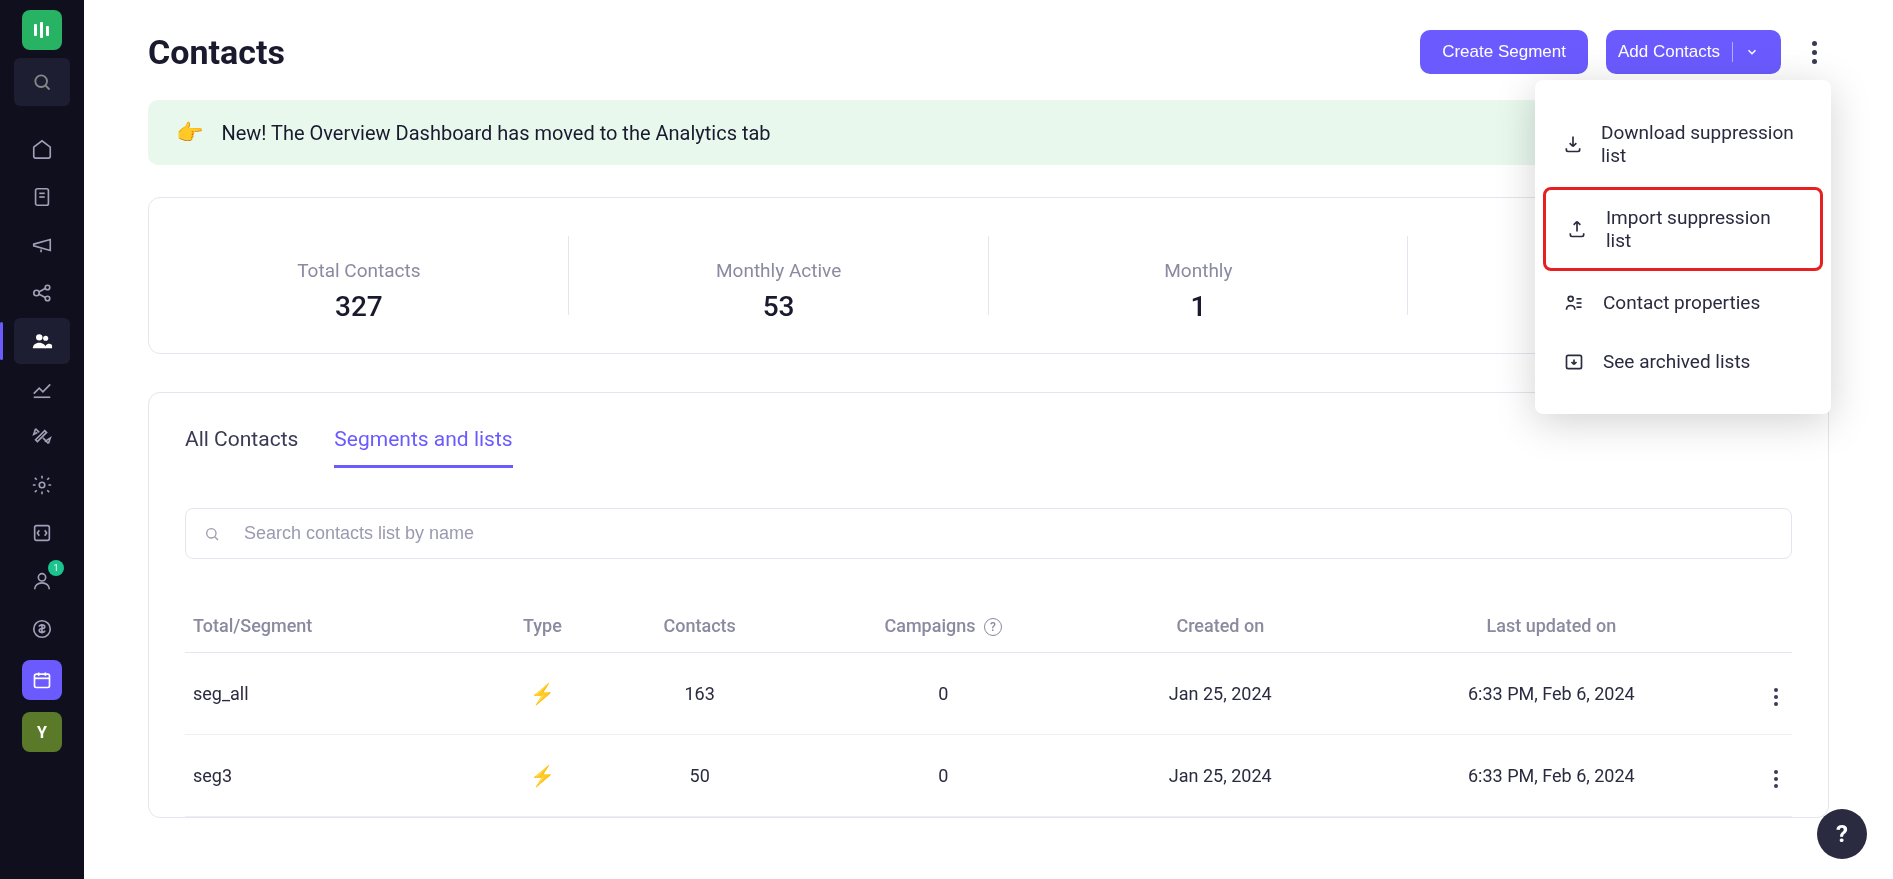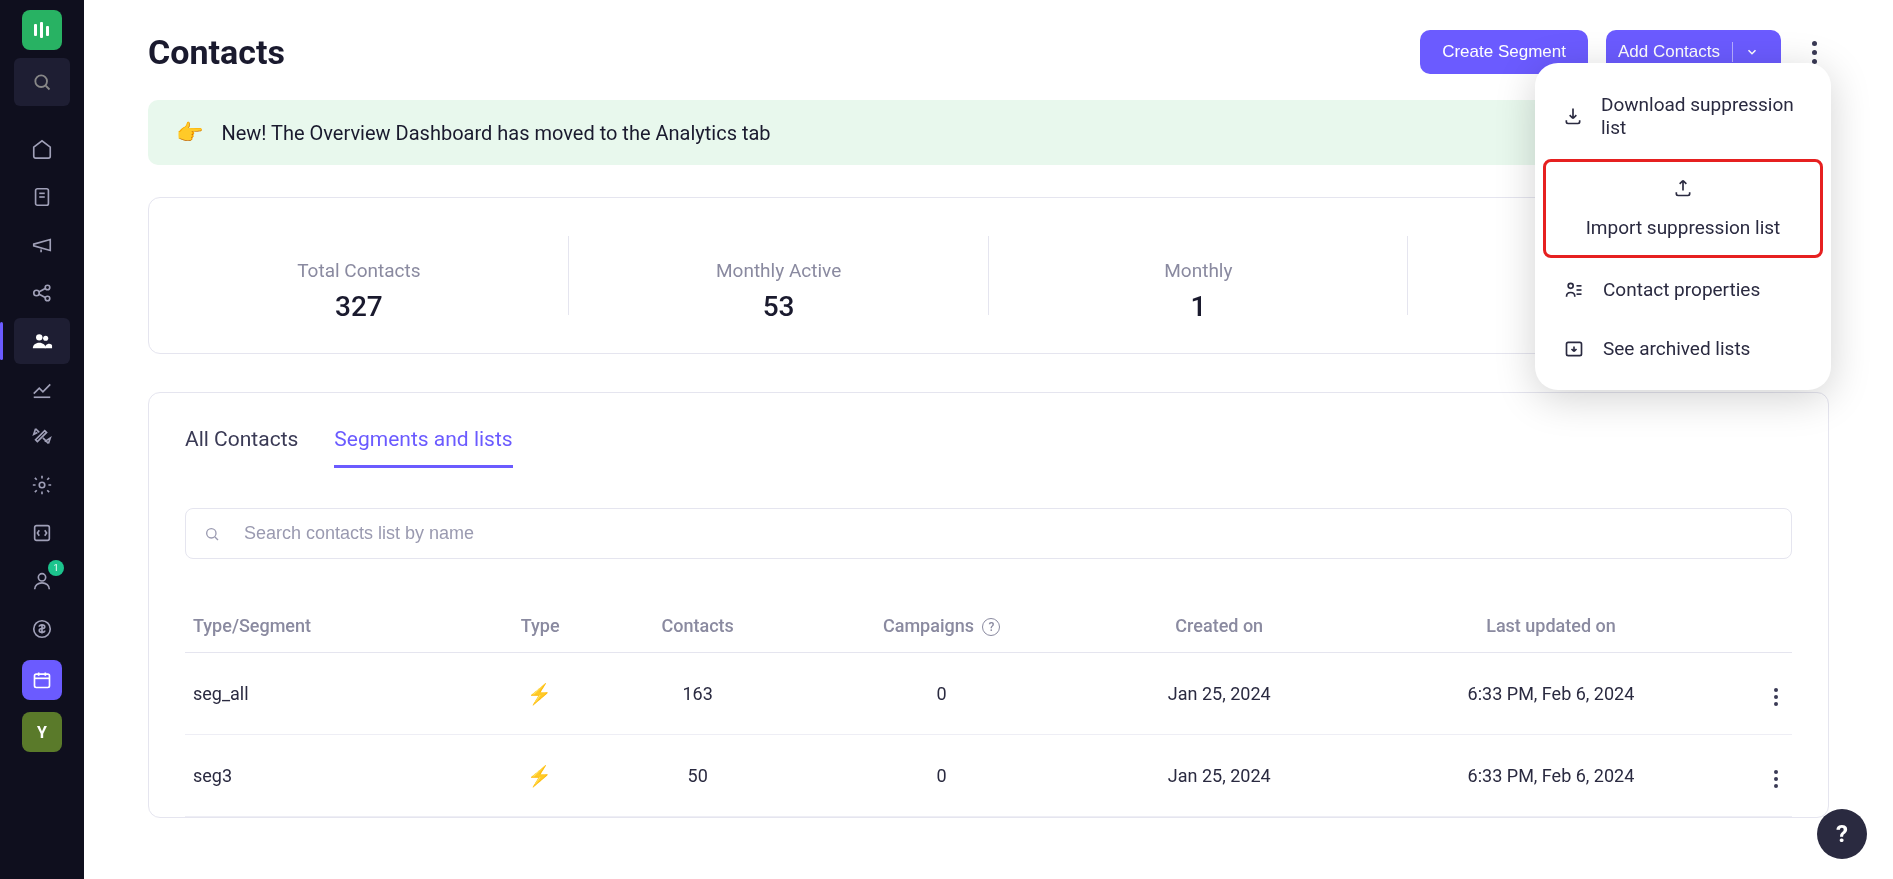--- a/index.html
+++ b/index.html
@@ -53,24 +53,24 @@
   th { text-align: left; font-size: 18px; font-weight: 500; color: #8a8aa0; padding: 16px 8px; border-bottom: 1px solid #e5e5ef; }
   th.center, td.center { text-align: center; }
   th.right, td.right { text-align: right; }
   td { padding: 22px 8px; border-bottom: 1px solid #eeeef5; font-size: 18px; color: #2a2a40; }
   .bolt { font-size: 20px; color: #2a2a40; }
   .help-circle { display:inline-flex; width:18px; height:18px; border:1.5px solid #8a8aa0; border-radius:50%; align-items:center; justify-content:center; font-size:12px; color:#8a8aa0; margin-left:4px; vertical-align:middle; }
   .row-kebab { display:inline-flex; flex-direction:column; gap:3px; cursor:pointer; padding:6px; }
   .row-kebab span{ width:4px; height:4px; background:#3a3a55; border-radius:50%;}
 
   
-  .dropdown { position: absolute; top: 63px; right: 62px; width: 296px; background: #fff; border-radius: 23px; box-shadow: 0 8px 40px rgba(0,0,0,0.18); padding: 10px 0; z-index: 100; }
+  .dropdown { position: absolute; top: 80px; right: 62px; width: 296px; background: #fff; border-radius: 8px; box-shadow: 0 8px 40px rgba(0,0,0,0.18); padding: 21px 0; z-index: 100; }
   .dropdown-item { display: flex; align-items: center; gap: 18px; padding: 16px 20px; font-size: 19px; color: #2a2a40; cursor: pointer; margin: 4px 8px; border-radius: 8px; }
   .dropdown-item .dd-icon { width: 22px; display:flex; justify-content:center; color:#2a2a40; }
-  .dropdown-item.highlight { border: 3px solid #e62020; flex-direction: column; }
+  .dropdown-item.highlight { border: 3px solid #e62020; }
 
   
   .help-fab { position: absolute; bottom: 20px; right: 26px; width: 50px; height: 50px; background: #2a2a40; color: #fff; border-radius: 50%; display: flex; align-items: center; justify-content: center; font-size: 24px; font-weight: bold; cursor: pointer; }
 
   svg { display: block; }
 </style>
 </head>
 <body>
 
 <div class="app">
@@ -228,21 +228,21 @@
               <circle cx="11" cy="11" r="7"></circle>
               <line x1="21" y1="21" x2="16.5" y2="16.5"></line>
             </svg>
         </span>
         <input type="text" placeholder="Search contacts list by name" style="">
       </div>
 
       <table>
         <thead>
           <tr>
-            <th>Type/Segment</th>
+            <th>Total/Segment</th>
             <th class="center">Type</th>
             <th class="center">Contacts</th>
             <th class="center">
               <span>Campaigns</span>
               <span class="help-circle">?</span>
             </th>
             <th class="center">Created on</th>
             <th class="center">Last updated on</th>
             <th style="width:40px"></th>
           </tr>

